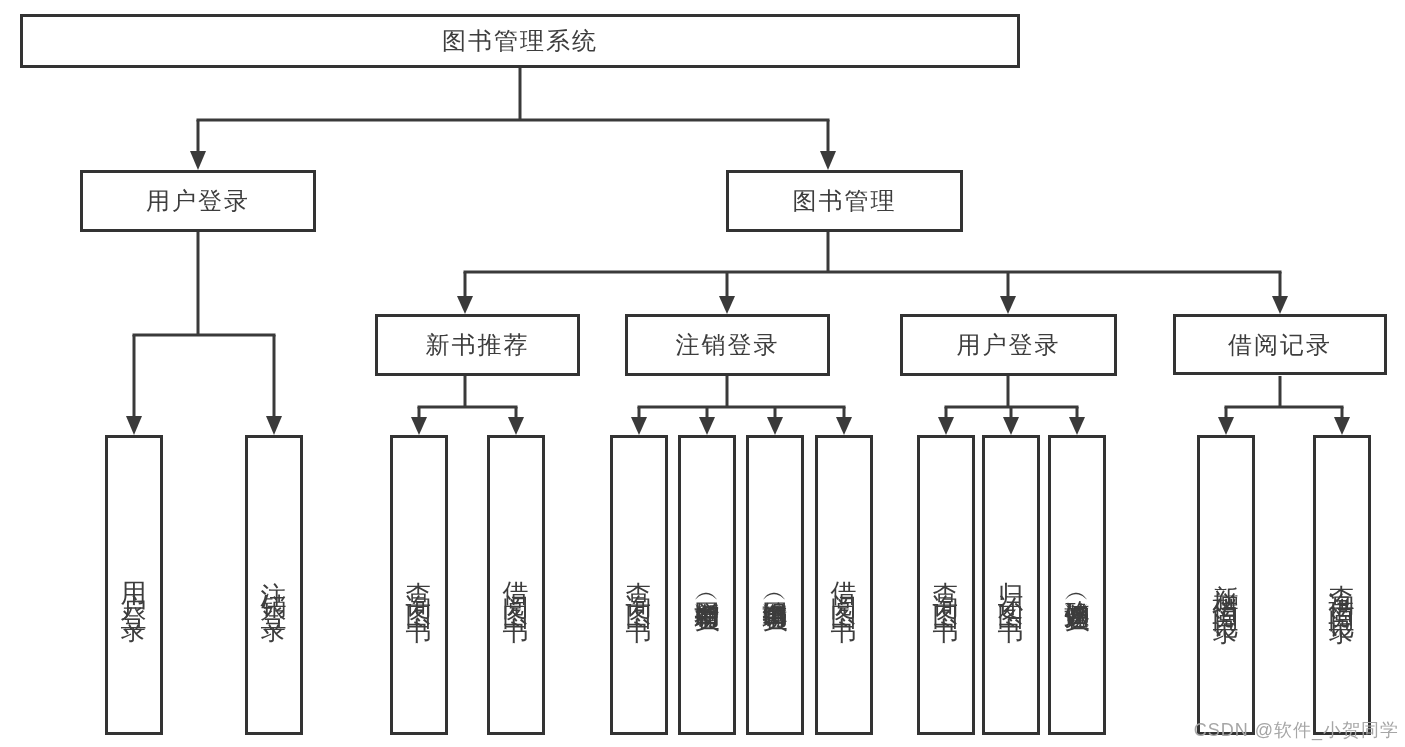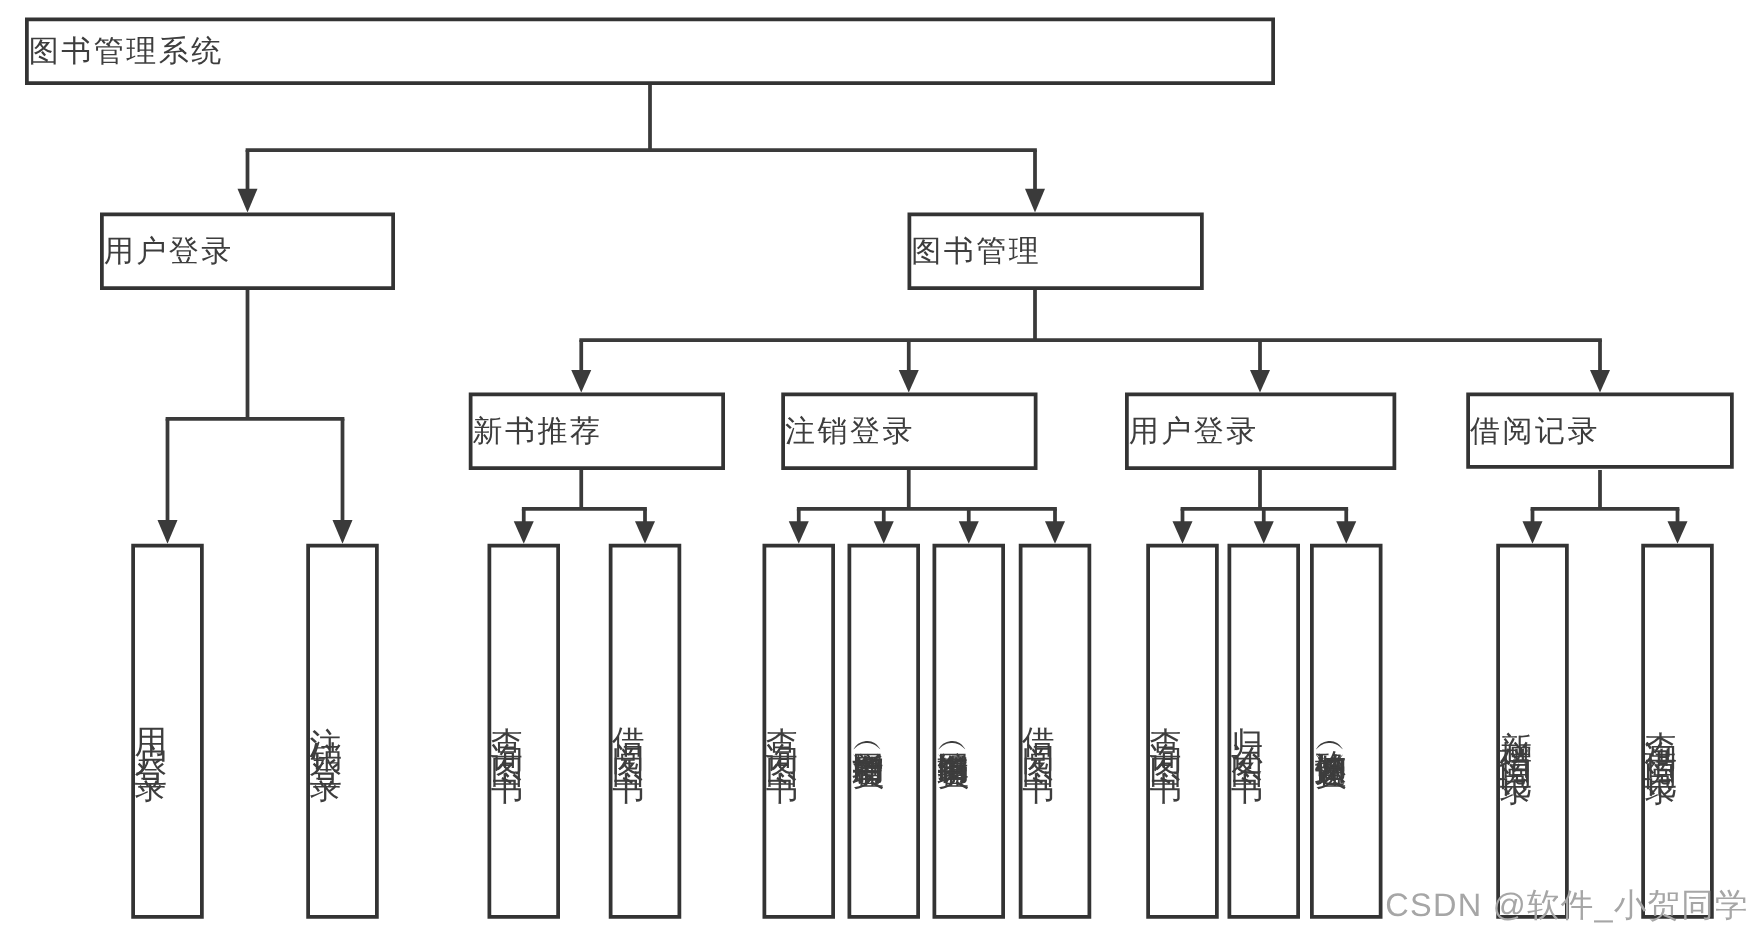--- a/index.html
+++ b/index.html
@@ -18,21 +18,21 @@
   }
   svg.connectors line { stroke: #3a3a3a; stroke-width: 3; }
   svg.connectors polygon { fill: #3a3a3a; }
   .box {
     position: absolute;
     box-sizing: border-box;
     border: 3px solid #333333;
     background: #ffffff;
     display: flex;
     align-items: center;
-    justify-content: flex-start;
+    justify-content: center;
     color: #3d3d3d;
   }
   .hbox .lbl {
     font-size: 24px;
     letter-spacing: 2px;
     white-space: nowrap;
   }
   .vbox .lbl {
     writing-mode: vertical-rl;
     text-orientation: mixed;
@@ -40,21 +40,21 @@
     line-height: 1;
     white-space: nowrap;
   }
   .sp-wide  .lbl { letter-spacing: 12px; }
   .sp-mid   .lbl { letter-spacing: 7px; }
   .sp-tight .lbl { letter-spacing: 1px; font-size: 25px; }
   .watermark {
     position: absolute;
     right: 6px;
     bottom: 5px;
-    font-size: 26px;
+    font-size: 18px;
     color: #a6a6a6;
     letter-spacing: 1px;
     white-space: nowrap;
   }
 </style>
 </head>
 <body>
 
 <div class="canvas">
 

